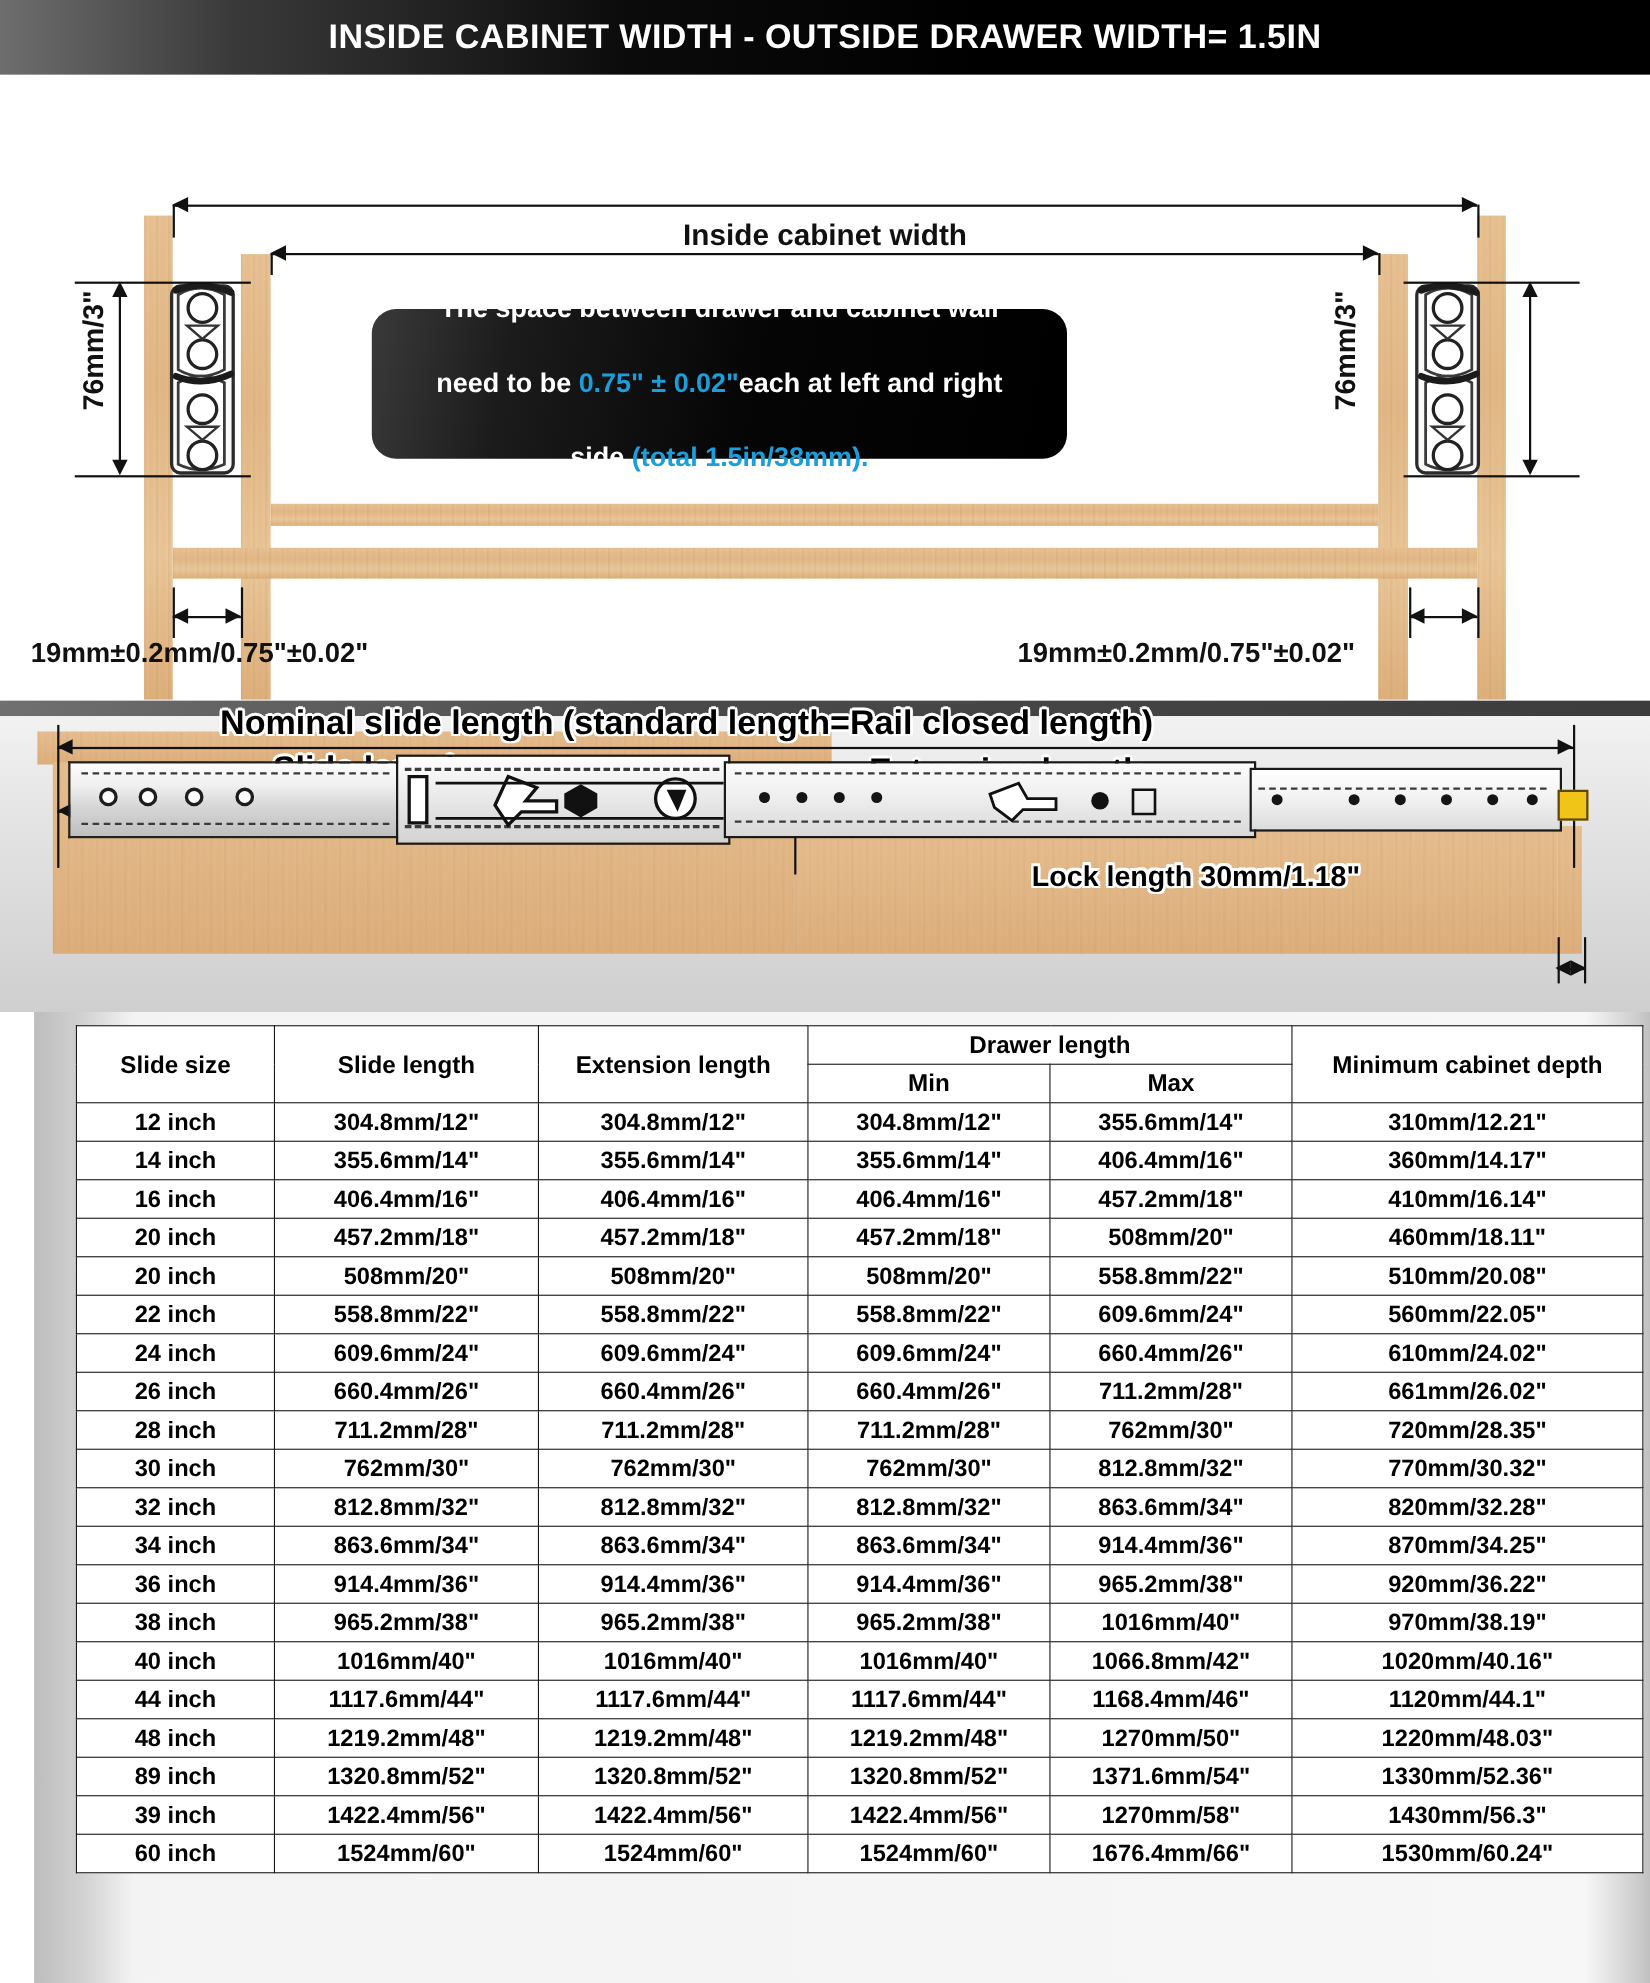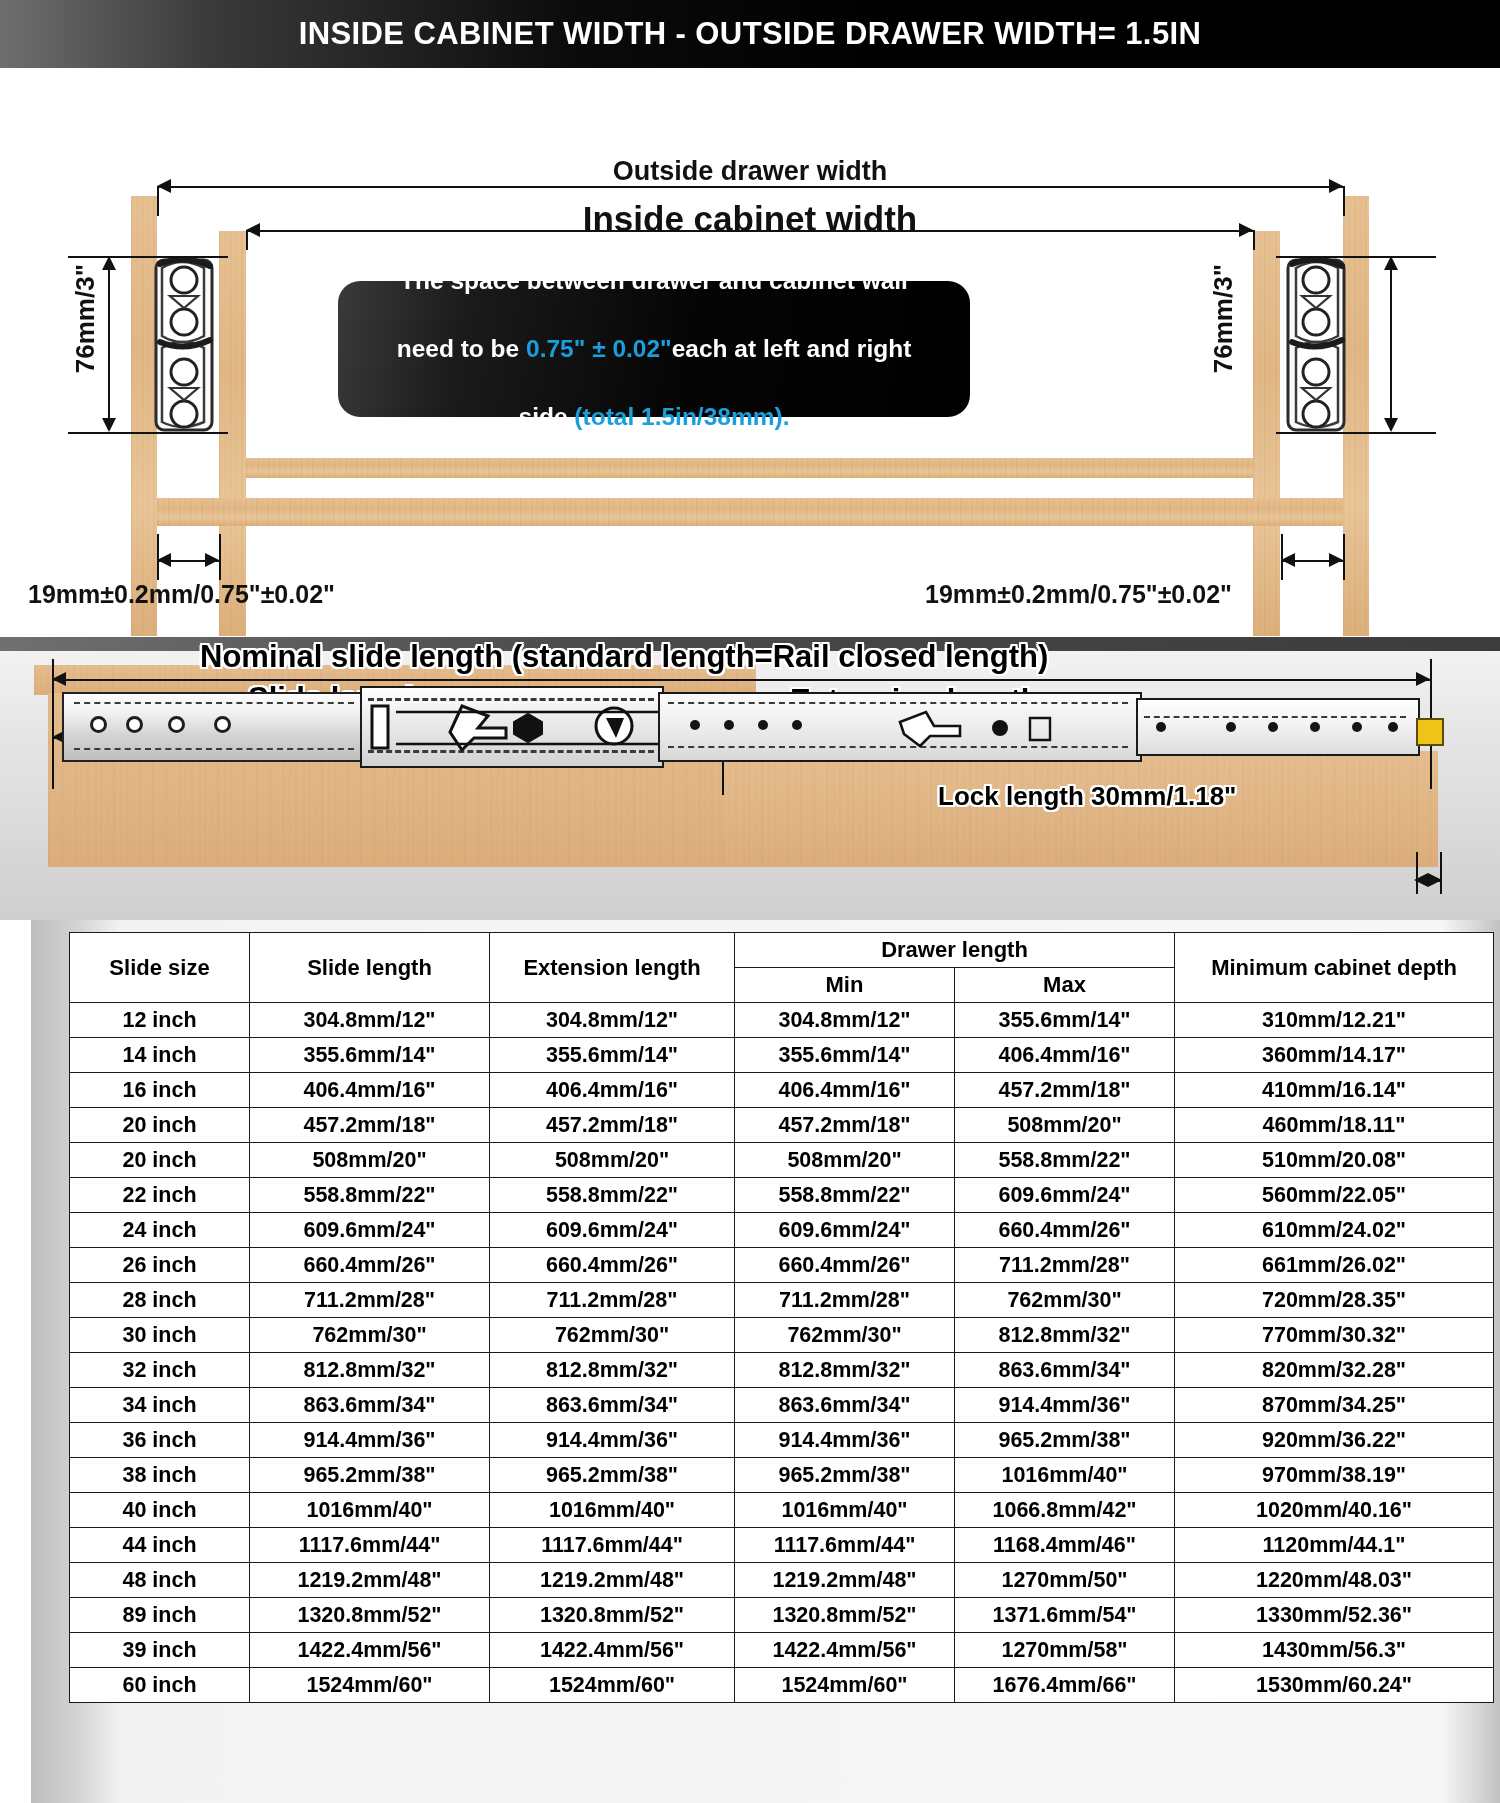--- a/index.html
+++ b/index.html
@@ -25,21 +25,21 @@
   .drw-panel-l{left:131px;top:128px;width:26px;height:440px;}
   .cab-panel-l{left:219px;top:163px;width:27px;height:405px;}
   .drw-panel-r{left:1343px;top:128px;width:26px;height:440px;}
   .cab-panel-r{left:1253px;top:163px;width:27px;height:405px;}
   .bottom-bar-1{left:246px;top:390px;width:1007px;height:20px;}
   .bottom-bar-2{left:157px;top:430px;width:1186px;height:28px;}
 
   
   .lbl{position:absolute;font-weight:bold;color:#111;font-family:"Liberation Sans",sans-serif;white-space:nowrap;}
   .lbl-outside{left:0;top:88px;width:1500px;text-align:center;font-size:27px;}
-  .lbl-inside{left:0;top:131px;width:1500px;text-align:center;font-size:35px;}
+  .lbl-inside{left:0;top:131px;width:1500px;text-align:center;font-size:27px;}
 
   .vlabel{position:absolute;font-weight:bold;font-size:26px;color:#111;
      writing-mode:vertical-rl;transform:rotate(180deg);white-space:nowrap;
      font-family:"Liberation Sans",sans-serif;}
   .vl-left{left:70px;top:196px;}
   .vl-right{left:1208px;top:196px;}
 
   .lbl-19l{left:28px;top:512px;font-size:25px;}
   .lbl-19r{left:925px;top:512px;font-size:25px;}
 
@@ -171,21 +171,20 @@
 
     <div class="arrowline" style="left:246px;top:162px;width:1007px;"></div>
     <div class="ahead ahead-l" style="left:246px;top:155px;"></div>
     <div class="ahead ahead-r" style="left:1239px;top:155px;"></div>
 
     <div class="arrowv" style="left:157px;top:118px;height:30px;"></div>
     <div class="arrowv" style="left:1343px;top:118px;height:30px;"></div>
     <div class="arrowv" style="left:246px;top:162px;height:20px;"></div>
     <div class="arrowv" style="left:1253px;top:162px;height:20px;"></div>
 
-    <div class="lbl lbl-outside">Outside drawer width</div>
     <div class="lbl lbl-inside">Inside cabinet width</div>
 
     <div class="arrowline" style="left:68px;top:188px;width:160px;"></div>
     <div class="arrowline" style="left:68px;top:364px;width:160px;"></div>
     <div class="arrowv" style="left:108px;top:192px;height:170px;"></div>
     <div class="ahead ahead-u" style="left:102px;top:188px;"></div>
     <div class="ahead ahead-d" style="left:102px;top:350px;"></div>
     <div class="vlabel vl-left">76mm/3"</div>
 
     <div class="arrowline" style="left:1276px;top:188px;width:160px;"></div>

